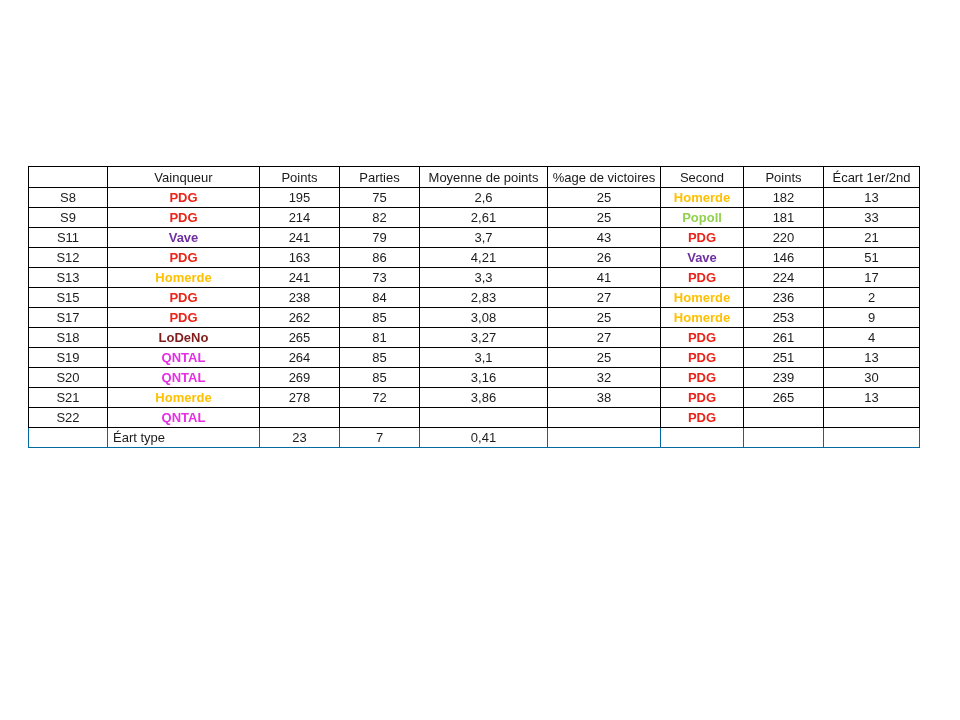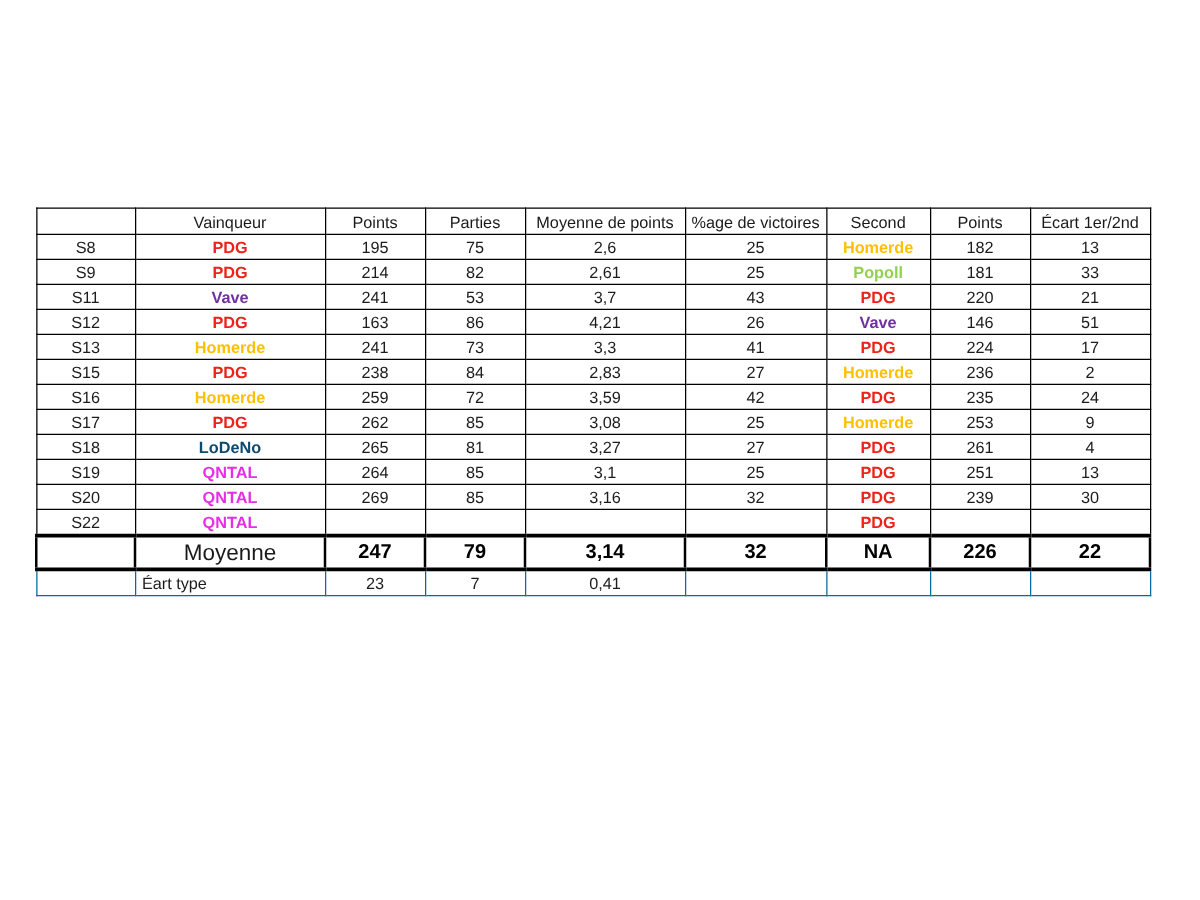--- a/index.html
+++ b/index.html
@@ -85,21 +85,21 @@
         <td>2,61</td>
         <td>25</td>
         <td class="name" style="color: rgb(146, 208, 80);">Popoll</td>
         <td>181</td>
         <td>33</td>
       </tr>
       <tr class="r">
         <td>S11</td>
         <td class="name" style="color: rgb(112, 48, 160);">Vave</td>
         <td>241</td>
-        <td>53</td>
+        <td>79</td>
         <td>3,7</td>
         <td>43</td>
         <td class="name" style="color: rgb(235, 35, 24);">PDG</td>
         <td>220</td>
         <td>21</td>
       </tr>
       <tr class="r">
         <td>S12</td>
         <td class="name" style="color: rgb(235, 35, 24);">PDG</td>
         <td>163</td>
@@ -126,44 +126,33 @@
         <td class="name" style="color: rgb(235, 35, 24);">PDG</td>
         <td>238</td>
         <td>84</td>
         <td>2,83</td>
         <td>27</td>
         <td class="name" style="color: rgb(255, 192, 0);">Homerde</td>
         <td>236</td>
         <td>2</td>
       </tr>
       <tr class="r">
-        <td>S16</td>
-        <td class="name" style="color: rgb(255, 192, 0);">Homerde</td>
-        <td>259</td>
-        <td>72</td>
-        <td>3,59</td>
-        <td>42</td>
-        <td class="name" style="color: rgb(235, 35, 24);">PDG</td>
-        <td>235</td>
-        <td>24</td>
-      </tr>
-      <tr class="r">
         <td>S17</td>
         <td class="name" style="color: rgb(235, 35, 24);">PDG</td>
         <td>262</td>
         <td>85</td>
         <td>3,08</td>
         <td>25</td>
         <td class="name" style="color: rgb(255, 192, 0);">Homerde</td>
         <td>253</td>
         <td>9</td>
       </tr>
       <tr class="r">
         <td>S18</td>
-        <td class="name" style="color: #0c4a6e;">LoDeNo</td>
+        <td class="name" style="color: #7f1d1d;">LoDeNo</td>
         <td>265</td>
         <td>81</td>
         <td>3,27</td>
         <td>27</td>
         <td class="name" style="color: rgb(235, 35, 24);">PDG</td>
         <td>261</td>
         <td>4</td>
       </tr>
       <tr class="r">
         <td>S19</td>
@@ -181,40 +170,40 @@
         <td class="name" style="color: rgb(230, 46, 230);">QNTAL</td>
         <td>269</td>
         <td>85</td>
         <td>3,16</td>
         <td>32</td>
         <td class="name" style="color: rgb(235, 35, 24);">PDG</td>
         <td>239</td>
         <td>30</td>
       </tr>
       <tr class="r">
+        <td>S21</td>
+        <td class="name" style="color: rgb(255, 192, 0);">Homerde</td>
+        <td>278</td>
+        <td>72</td>
+        <td>3,86</td>
+        <td>38</td>
+        <td class="name" style="color: rgb(235, 35, 24);">PDG</td>
+        <td>265</td>
+        <td>13</td>
+      </tr>
+      <tr class="r">
         <td>S22</td>
         <td class="name" style="color: rgb(230, 46, 230);">QNTAL</td>
         <td></td>
         <td></td>
         <td></td>
         <td></td>
         <td class="name" style="color: rgb(235, 35, 24);">PDG</td>
         <td></td>
         <td></td>
-      </tr>
-      <tr class="sum">
-        <td></td>
-        <td class="sum-label">Moyenne</td>
-        <td>247</td>
-        <td>79</td>
-        <td>3,14</td>
-        <td>32</td>
-        <td>NA</td>
-        <td>226</td>
-        <td>22</td>
       </tr>
       <tr class="stats">
         <td></td>
         <td class="stats-label">Éart type</td>
         <td>23</td>
         <td>7</td>
         <td>0,41</td>
         <td></td>
         <td></td>
         <td></td>

